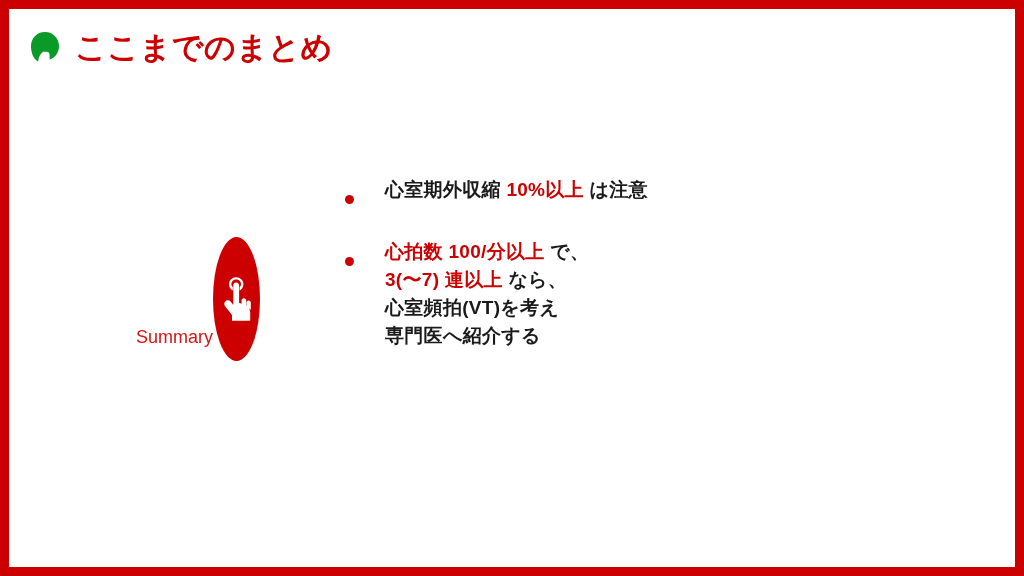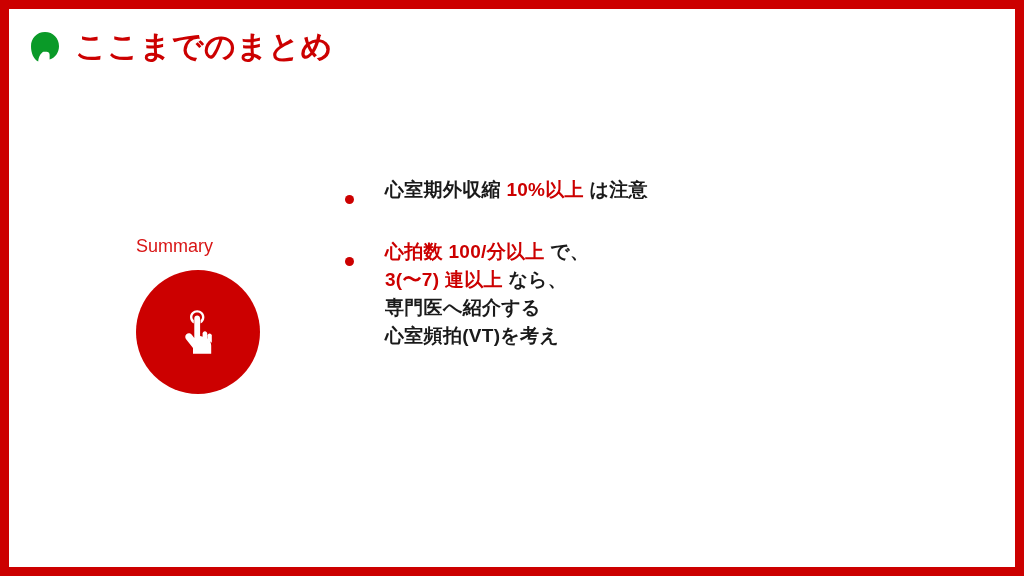--- a/index.html
+++ b/index.html
@@ -19,21 +19,21 @@
     position:absolute;
     inset:0;
     background:#ffffff;
   }
 
   
   #title-row {
     position:absolute;
     left:21px; top:22px;
     display:flex;
-    align-items:flex-start;
+    align-items:center;
     gap:15px;
   }
   #title-bullet-icon {
     width:30px; height:32px;
     flex:0 0 auto;
     display:block;
   }
   #slide-title {
     font-size:31px;
     font-weight:bold;
@@ -42,22 +42,22 @@
     line-height:1;
     white-space:nowrap;
   }
 
   
   #summary-block {
     position:absolute;
     left:127px; top:228px;
     width:124px;
     display:flex;
-    flex-direction:column;
-    align-items:flex-start;
+    flex-direction:row;
+    align-items:flex-end;
   }
   #summary-label {
     font-size:18px;
     color:#d81515;
     line-height:1.1;
     white-space:nowrap;
     margin-bottom:13px;
   }
   #summary-circle {
     width:124px; height:124px;
@@ -166,24 +166,24 @@
         <div class="bullet-body">
           <div class="bullet-line">
             <span class="seg-red">心拍数 100/分以上</span>
             <span class="seg-black">で、</span>
           </div>
           <div class="bullet-line">
             <span class="seg-red">3(〜7) 連以上</span>
             <span class="seg-black">なら、</span>
           </div>
           <div class="bullet-line">
-            <span class="seg-black">専門医へ紹介する</span>
+            <span class="seg-black">心室頻拍(VT)を考え</span>
           </div>
           <div class="bullet-line">
-            <span class="seg-black">心室頻拍(VT)を考え</span>
+            <span class="seg-black">専門医へ紹介する</span>
           </div>
         </div>
       </div>
 
     </div>
 
   </div>
 </div>
 
 </body></html>

